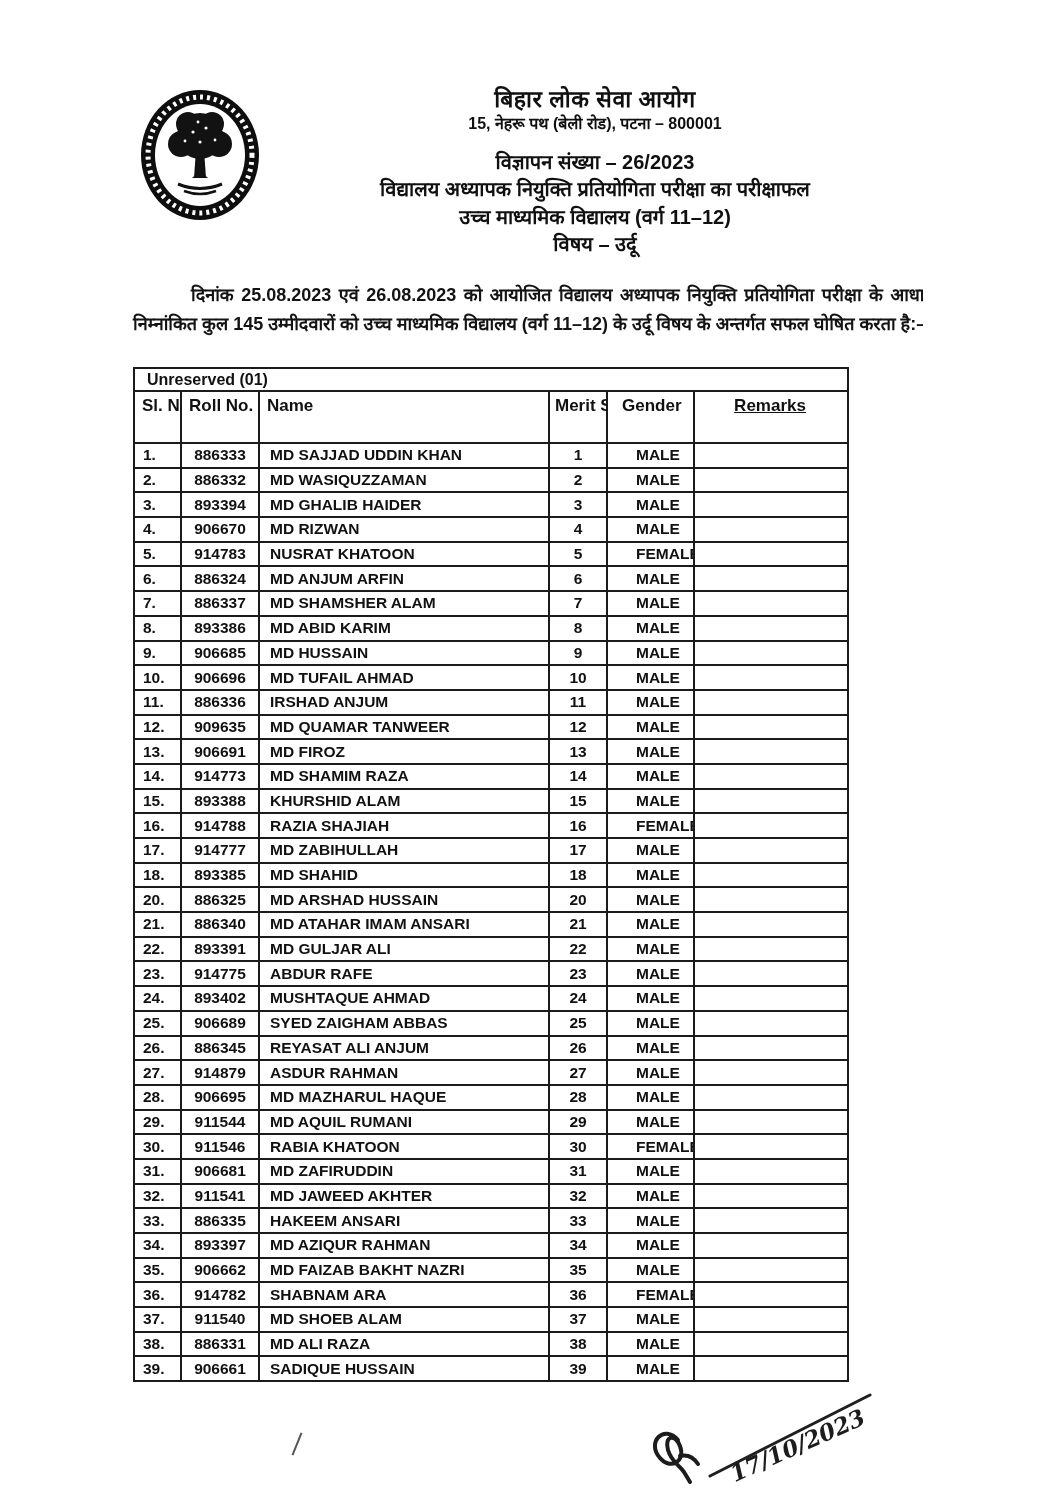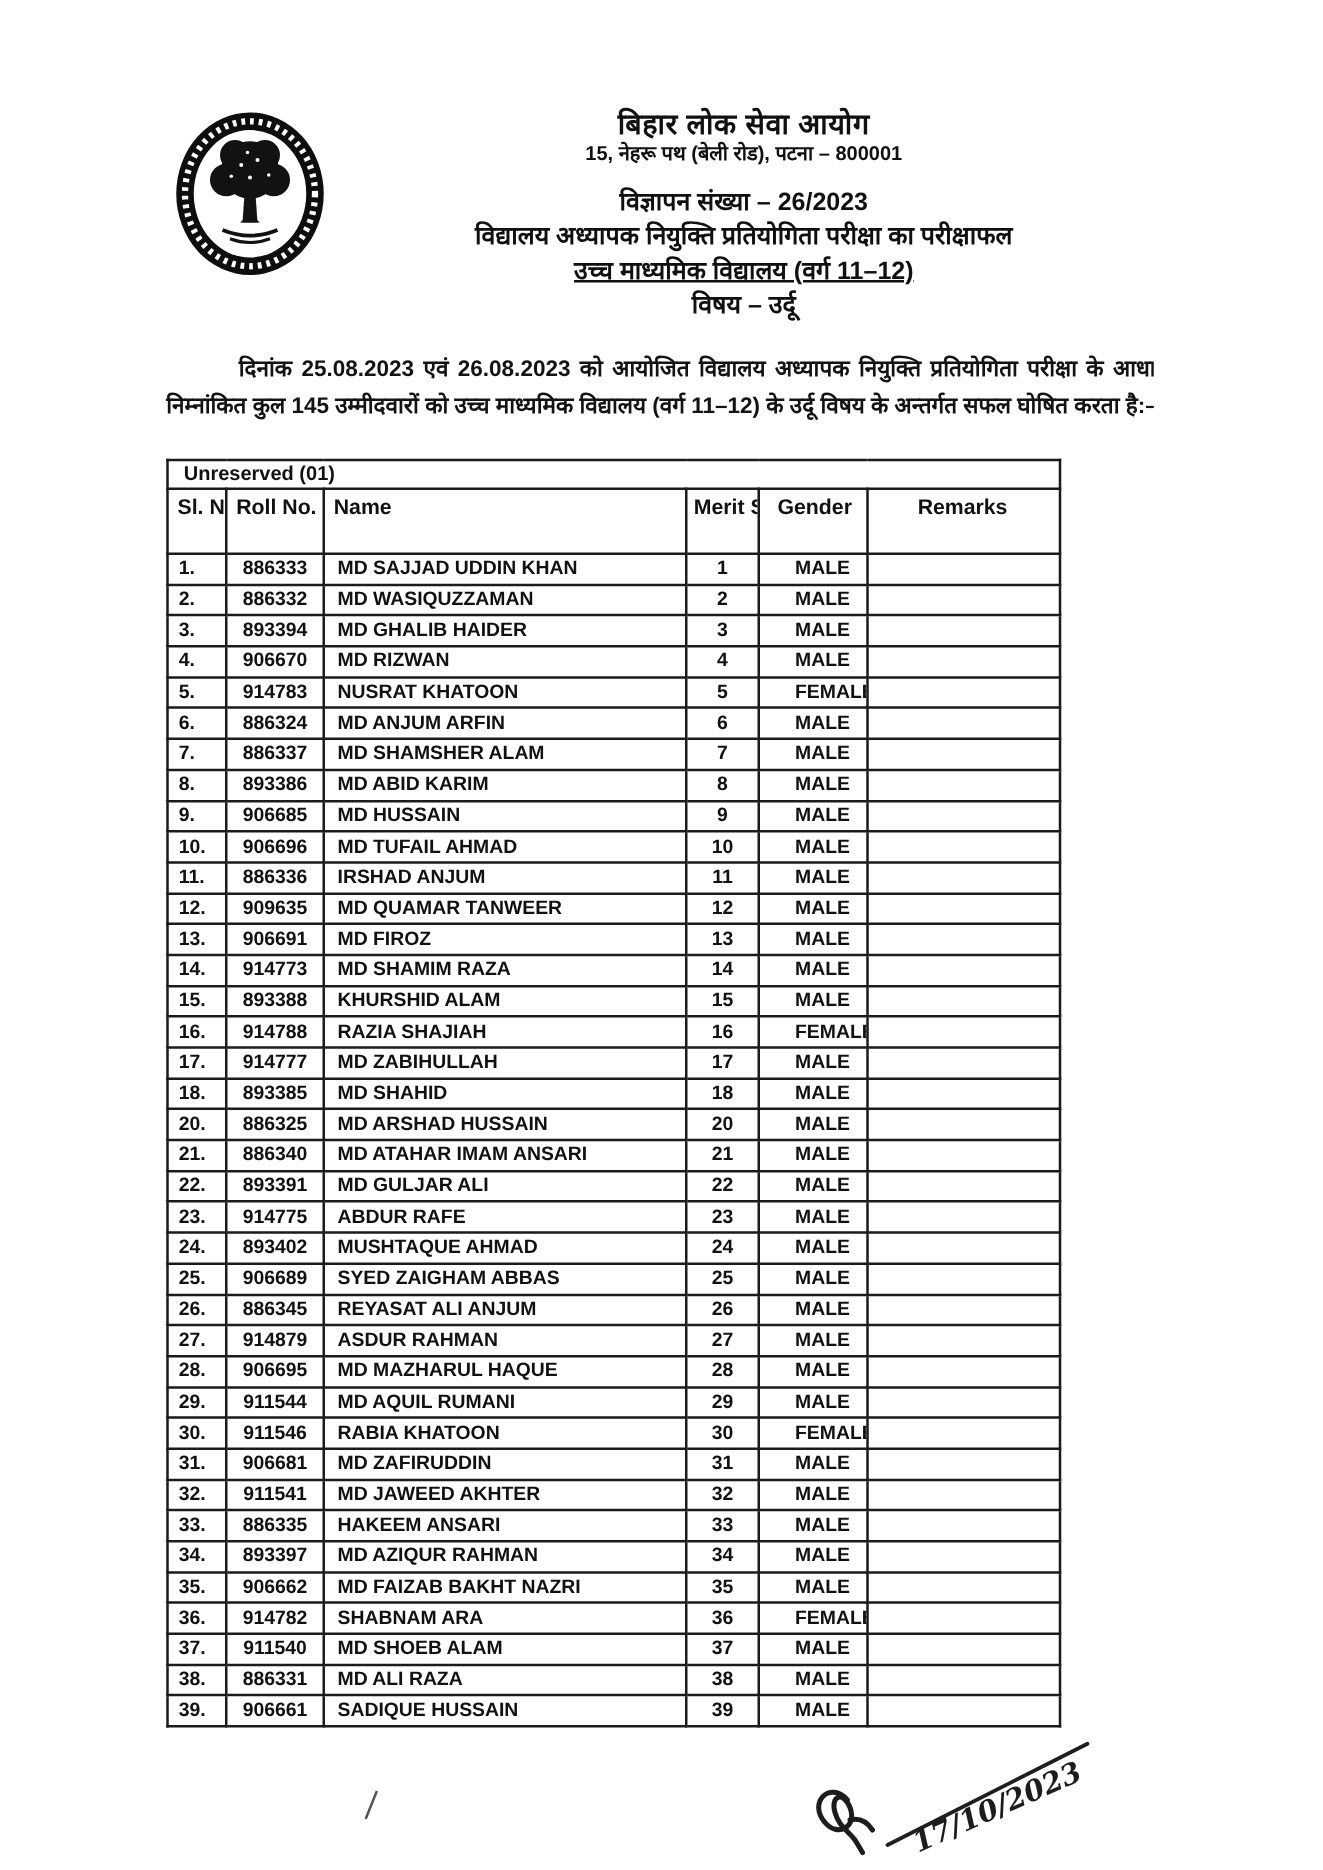--- a/index.html
+++ b/index.html
@@ -31,21 +31,21 @@
     top: 86px;
     width: 920px;
     text-align: center;
     font-weight: 700;
     color: #101010;
   }
   .h-org  { font-size: 23px; line-height: 27px; letter-spacing: .5px; }
   .h-addr { font-size: 16px; line-height: 22px; }
   .h-advt { font-size: 20px; line-height: 27px; margin-top: 14px; }
   .h-t1   { font-size: 20px; line-height: 27px; }
-  .h-t2   { font-size: 20px; line-height: 28px; text-decoration: underline; }
+  .h-t2   { font-size: 20px; line-height: 28px; }
   .h-t3   { font-size: 20px; line-height: 27px; }
 
   
   .intro {
     position: absolute;
     left: 133px;
     top: 281px;
     width: 824px;
     font-size: 18px;
     line-height: 29px;
@@ -82,21 +82,21 @@
     font-size: 17px;
     font-weight: 700;
     text-align: left;
     vertical-align: top;
     padding: 3px 2px 0 7px;
     white-space: normal;
     line-height: 22px;
   }
   th.c-merit   { padding-left: 5px; }
   th.c-gender  { padding-left: 14px; }
-  th.c-remarks { text-align: center; padding-left: 0; }
+  th.c-remarks { text-align: center; padding-left: 0; text-decoration: underline; }
 
   tbody.rows td {
     height: 24.7px;
     font-size: 15.5px;
     font-weight: 700;
     padding: 0;
   }
   tbody.rows td.c-sl     { padding-left: 8px; }
   tbody.rows td.c-roll   { text-align: center; }
   tbody.rows td.c-name   { padding-left: 10px; }

